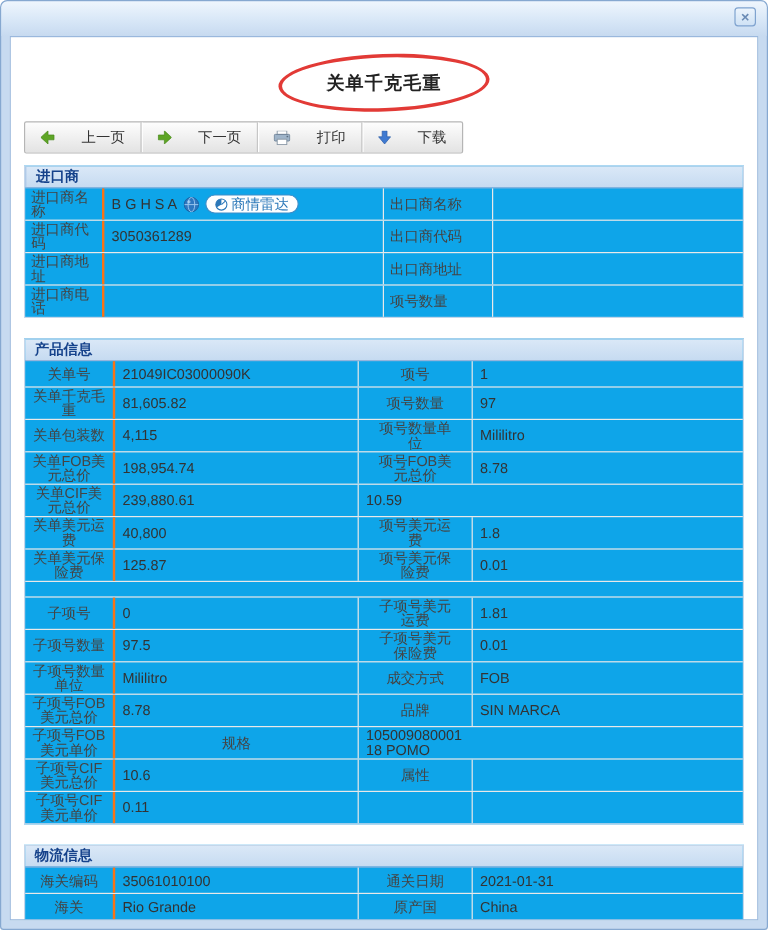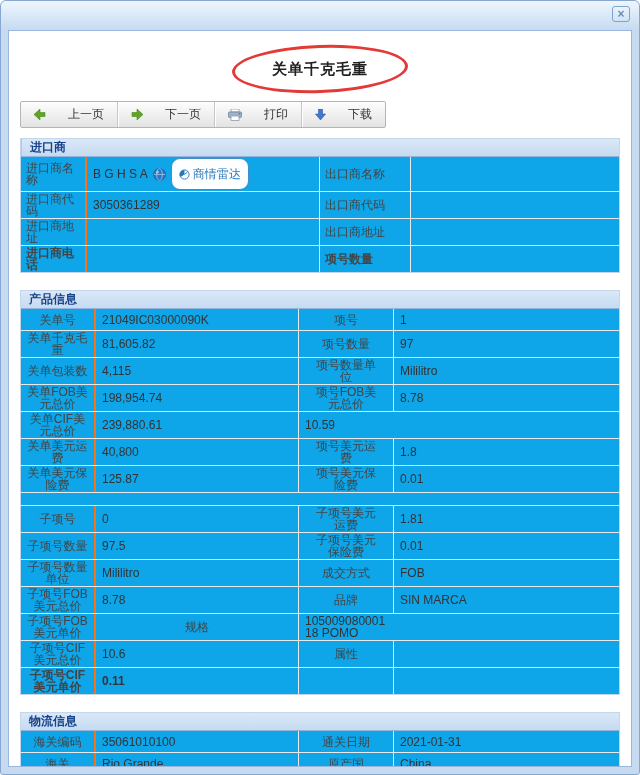--- a/index.html
+++ b/index.html
@@ -40,37 +40,37 @@
   
   .tbl{border:1px solid #c4d6ea;margin-bottom:17px;background:#0ea5e9;}
   .sec-head{background:linear-gradient(180deg,#dae8f7,#c6dbf1);
        border-bottom:1px solid #94b4dc;color:#15428b;font-weight:bold;
        padding:2px 8px;min-height:17px;line-height:13px;}
   .sec-head.two{display:grid;grid-template-columns:299px 1fr;padding:0;}
   .sec-head.two span{padding:2px 8px;}
   .sec-head.two span:last-child{border-left:1px solid #aec8e6;}
 
   .trow{display:grid;border-bottom:1px solid #e9e9e9;}
-  .trow:last-child{border-bottom:none;font-weight:bold;}
+  .trow:last-child{border-bottom:none;}
   .tbl-imp .trow{grid-template-columns:66px 233px 91px 1fr;min-height:20px;}
   .tbl-grid .trow{grid-template-columns:75px 203px 95px 1fr;min-height:22px;}
   .trow.spacer{min-height:13px;}
   .cell{display:flex;align-items:center;padding:1px 6px;line-height:12px;word-break:break-all;}
   .lbl{color:#444;border-right:2px solid #f97316;}
   .val-l{border-right:1px solid #e9e9e9;}
   .lbl-r{border-right:1px solid #e9e9e9;}
   .tbl-imp .lbl{justify-content:flex-start;padding:1px 5px;}
   .tbl-grid .lbl,.tbl-desc .lbl{justify-content:center;text-align:center;}
   .tbl-grid .lbl-r{padding:1px 14px;}
   .name-row{grid-template-columns:66px 233px 91px 1fr;}
 
   
   .name-val{display:flex;align-items:center;gap:5px;}
   .radar-badge{display:inline-flex;align-items:center;gap:3px;
-       border:1px solid #3d8ec9;border-radius:9px;padding:0 7px;height:32px;
+       border:1px solid #3d8ec9;border-radius:9px;padding:0 7px;height:16px;
        color:#2a77b8;background:#fdfeff;cursor:pointer;white-space:nowrap;}
   .globe{cursor:pointer;}
 </style>
 </head>
 <body>
 
 <div class="win">
   <div class="titlebar">
     <button class="closebtn">
       <span>×</span>

